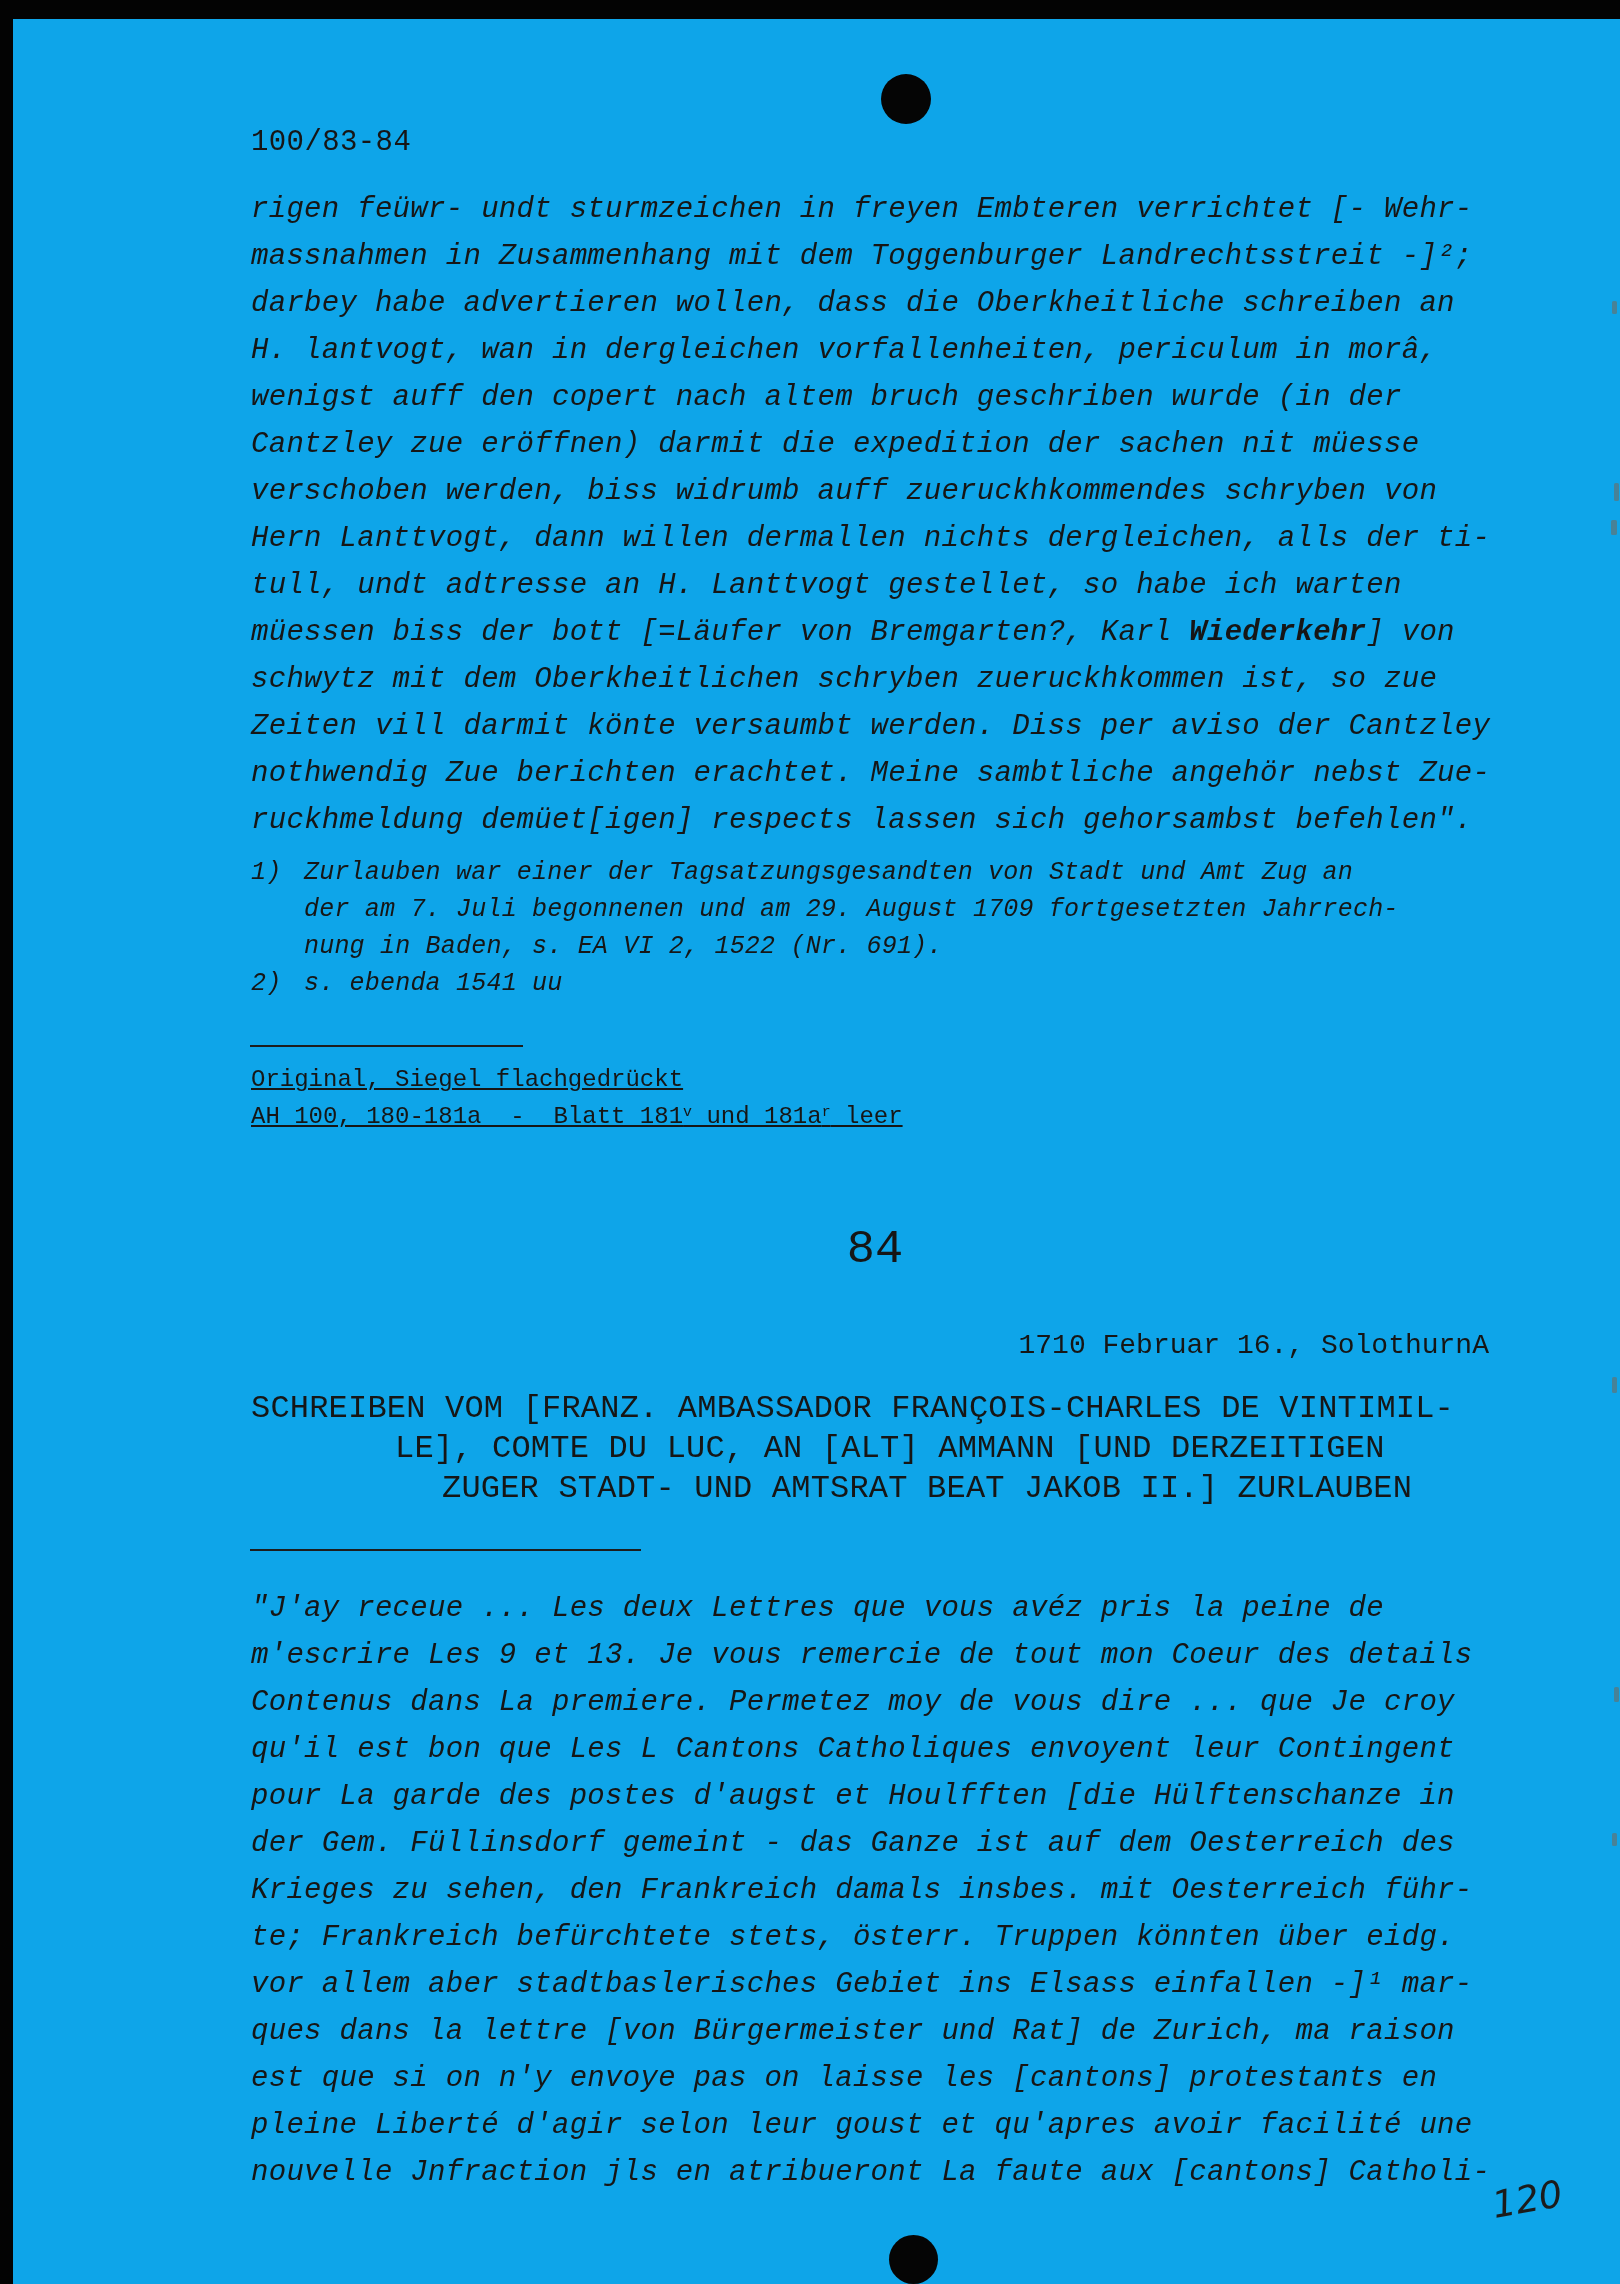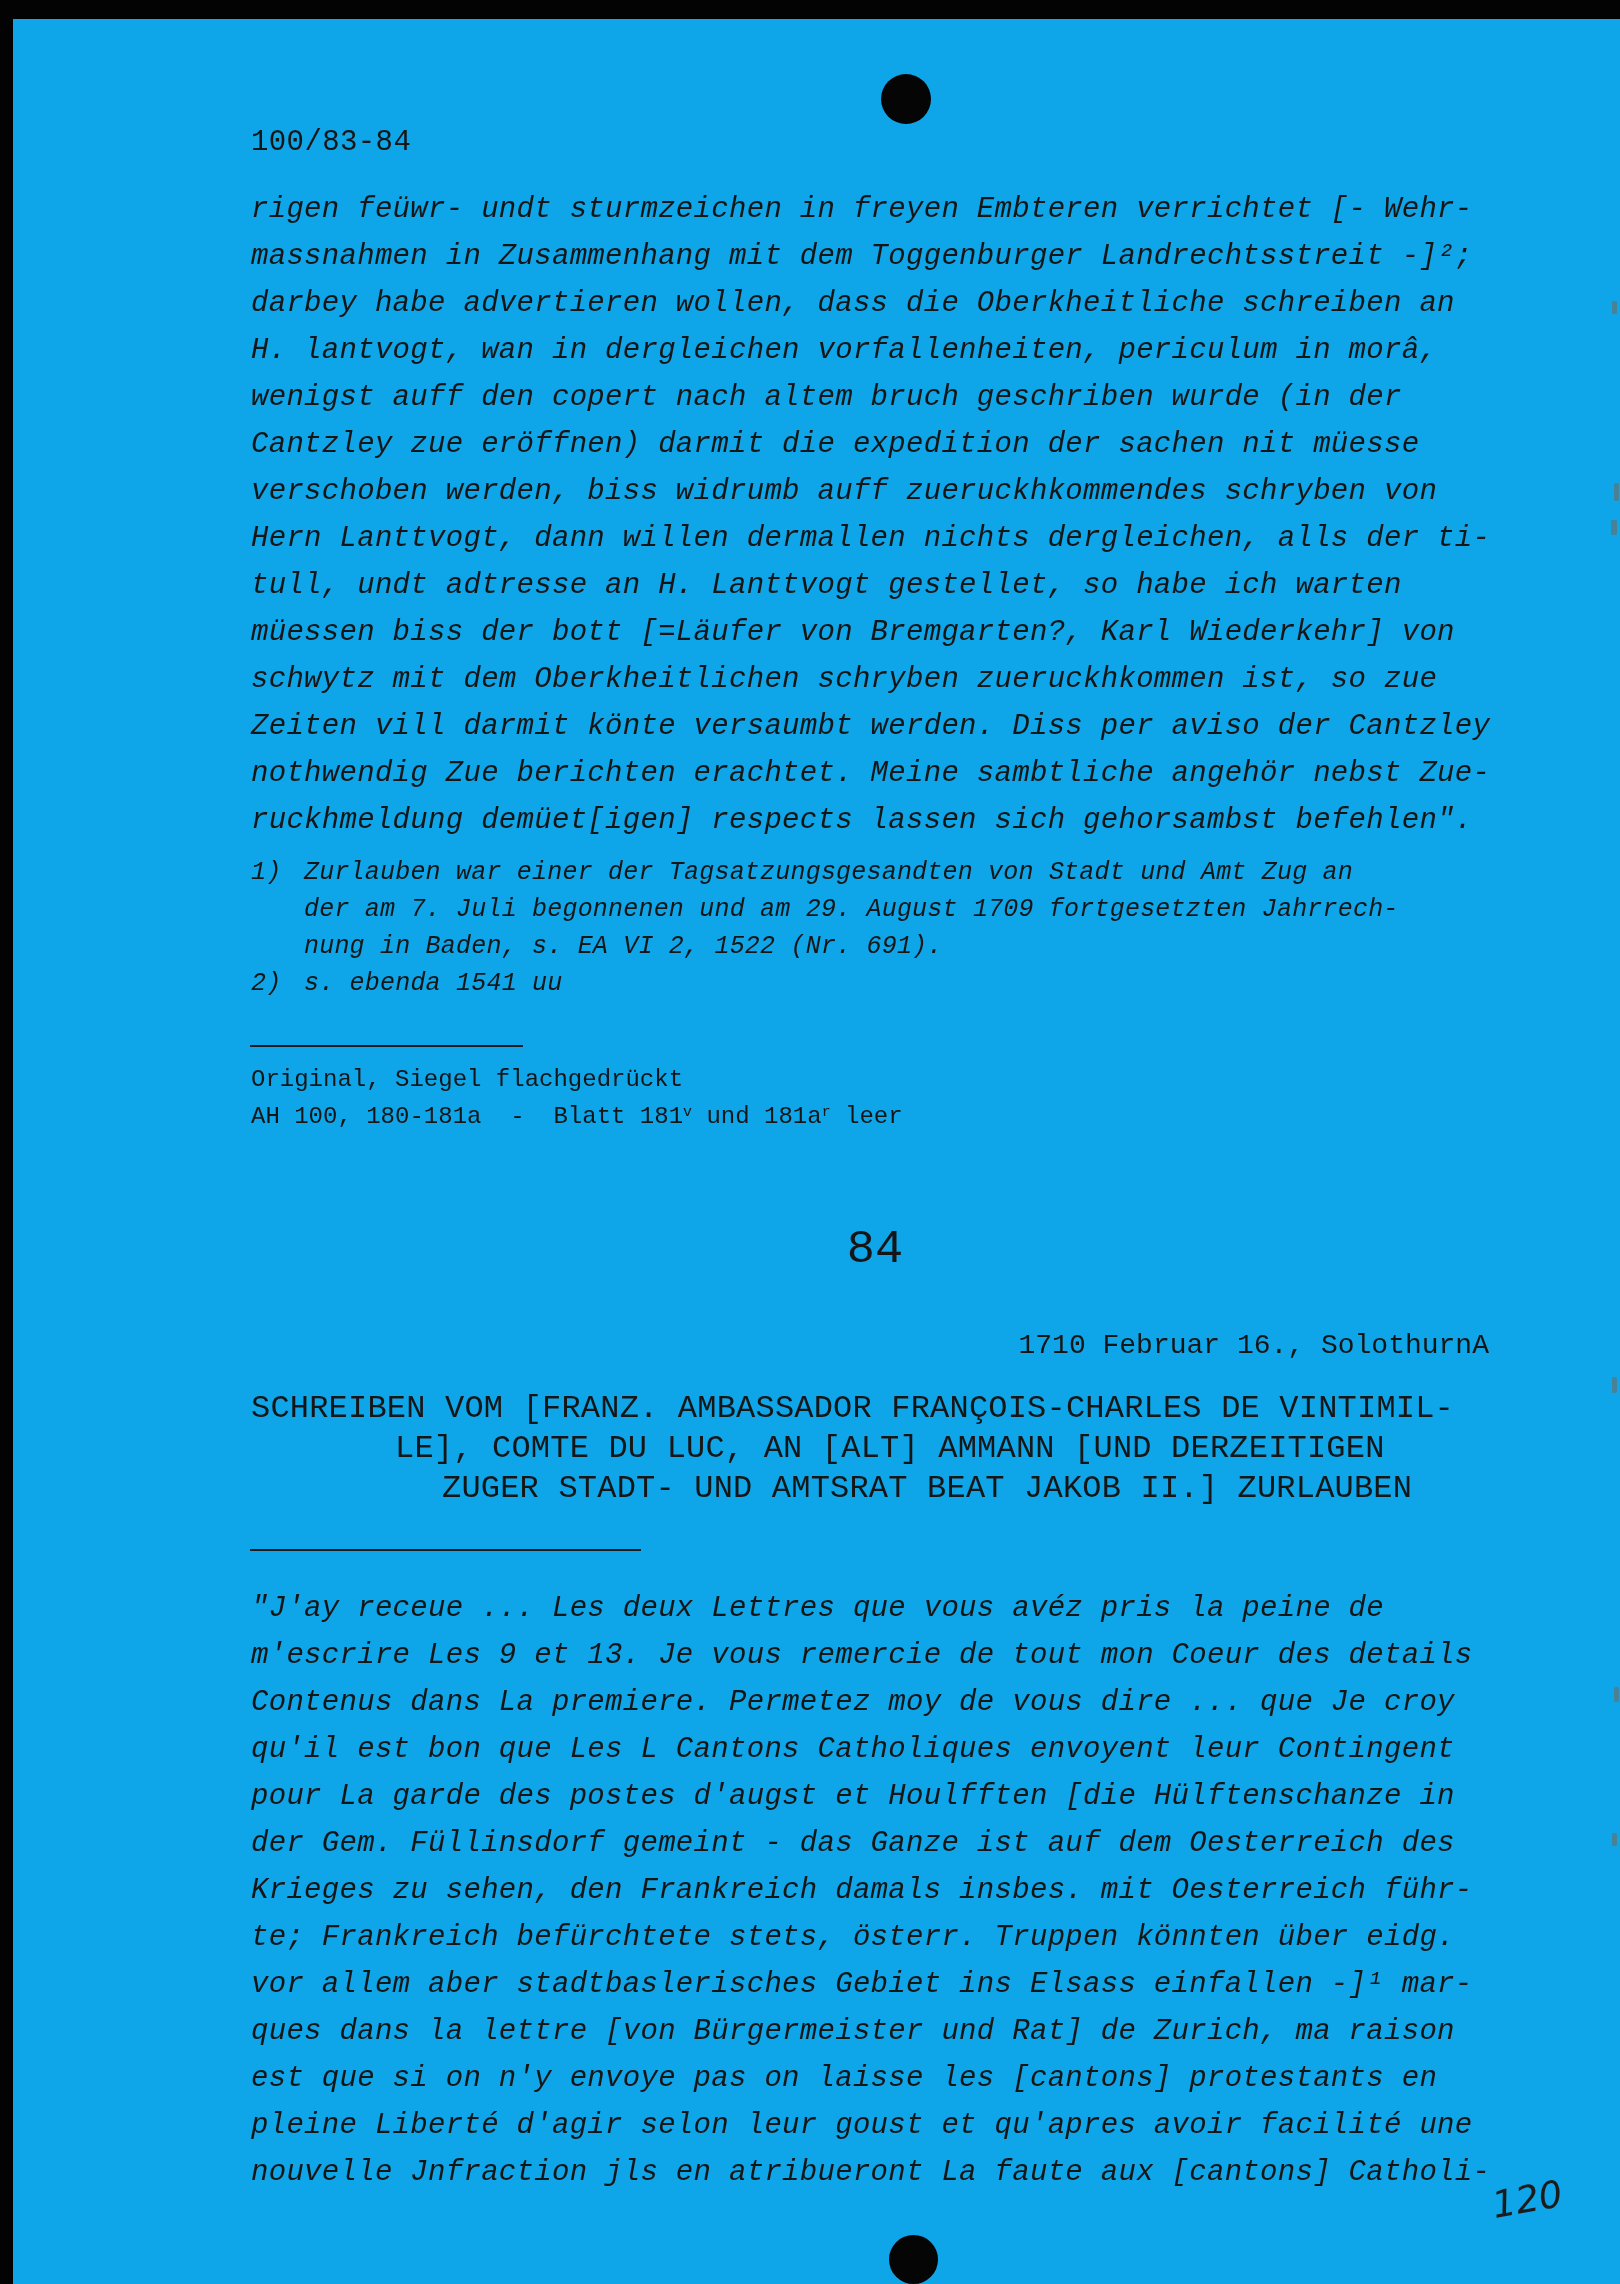--- a/index.html
+++ b/index.html
@@ -17,21 +17,21 @@
 
   
   .edge-top  { position: absolute; left: 0; top: 0; width: 100%; height: 19.4px; background: #030303; }
   .edge-left { position: absolute; left: 0; top: 0; width: 13px; height: 100%; background: #030303; }
   .punch { position: absolute; background: #050505; border-radius: 50%; }
   .punch-top    { left: 881px; top: 74px;  width: 50px; height: 50px; }
   .punch-bottom { left: 889px; top: 2235px; width: 49px; height: 49px; }
   .speck { position: absolute; background: #6f6a60; opacity: 0.6; border-radius: 1.6px; }
 
   .line { white-space: pre; }
-  .bold { font-weight: normal; }
+  .bold { font-weight: bold; }
   .sup  { font-size: 0.62em; position: relative; top: -0.5em; }
 
   .page-header {
     position: absolute; left: 251px; top: 126px;
     font-size: 29px; letter-spacing: 0.4px; white-space: pre;
   }
 
   .transcript {
     position: absolute; left: 251px;
     font-style: italic; font-size: 29px; line-height: 47px; letter-spacing: 0.3px;
@@ -45,21 +45,21 @@
   }
   .footnote { position: relative; padding-left: 53px; }
   .fn-marker { position: absolute; left: 0; top: 0; white-space: pre; }
 
   .rule { position: absolute; height: 2.4px; background: #1d1d1d; }
   .rule-1 { left: 250px; top: 1045px; width: 273px; }
   .rule-2 { left: 250px; top: 1549px; width: 391px; }
 
   .provenance {
     position: absolute; left: 251px; top: 1061px;
-    font-size: 24px; line-height: 37px;
+    font-size: 24px; line-height: 37px; text-decoration: underline;
   }
 
   .doc-number {
     position: absolute; left: 251px; top: 1223px; width: 1248px;
     text-align: center; font-size: 47px;
   }
 
   .date-row {
     position: absolute; left: 251px; top: 1330px; width: 1238px;
     display: flex; justify-content: flex-end;

